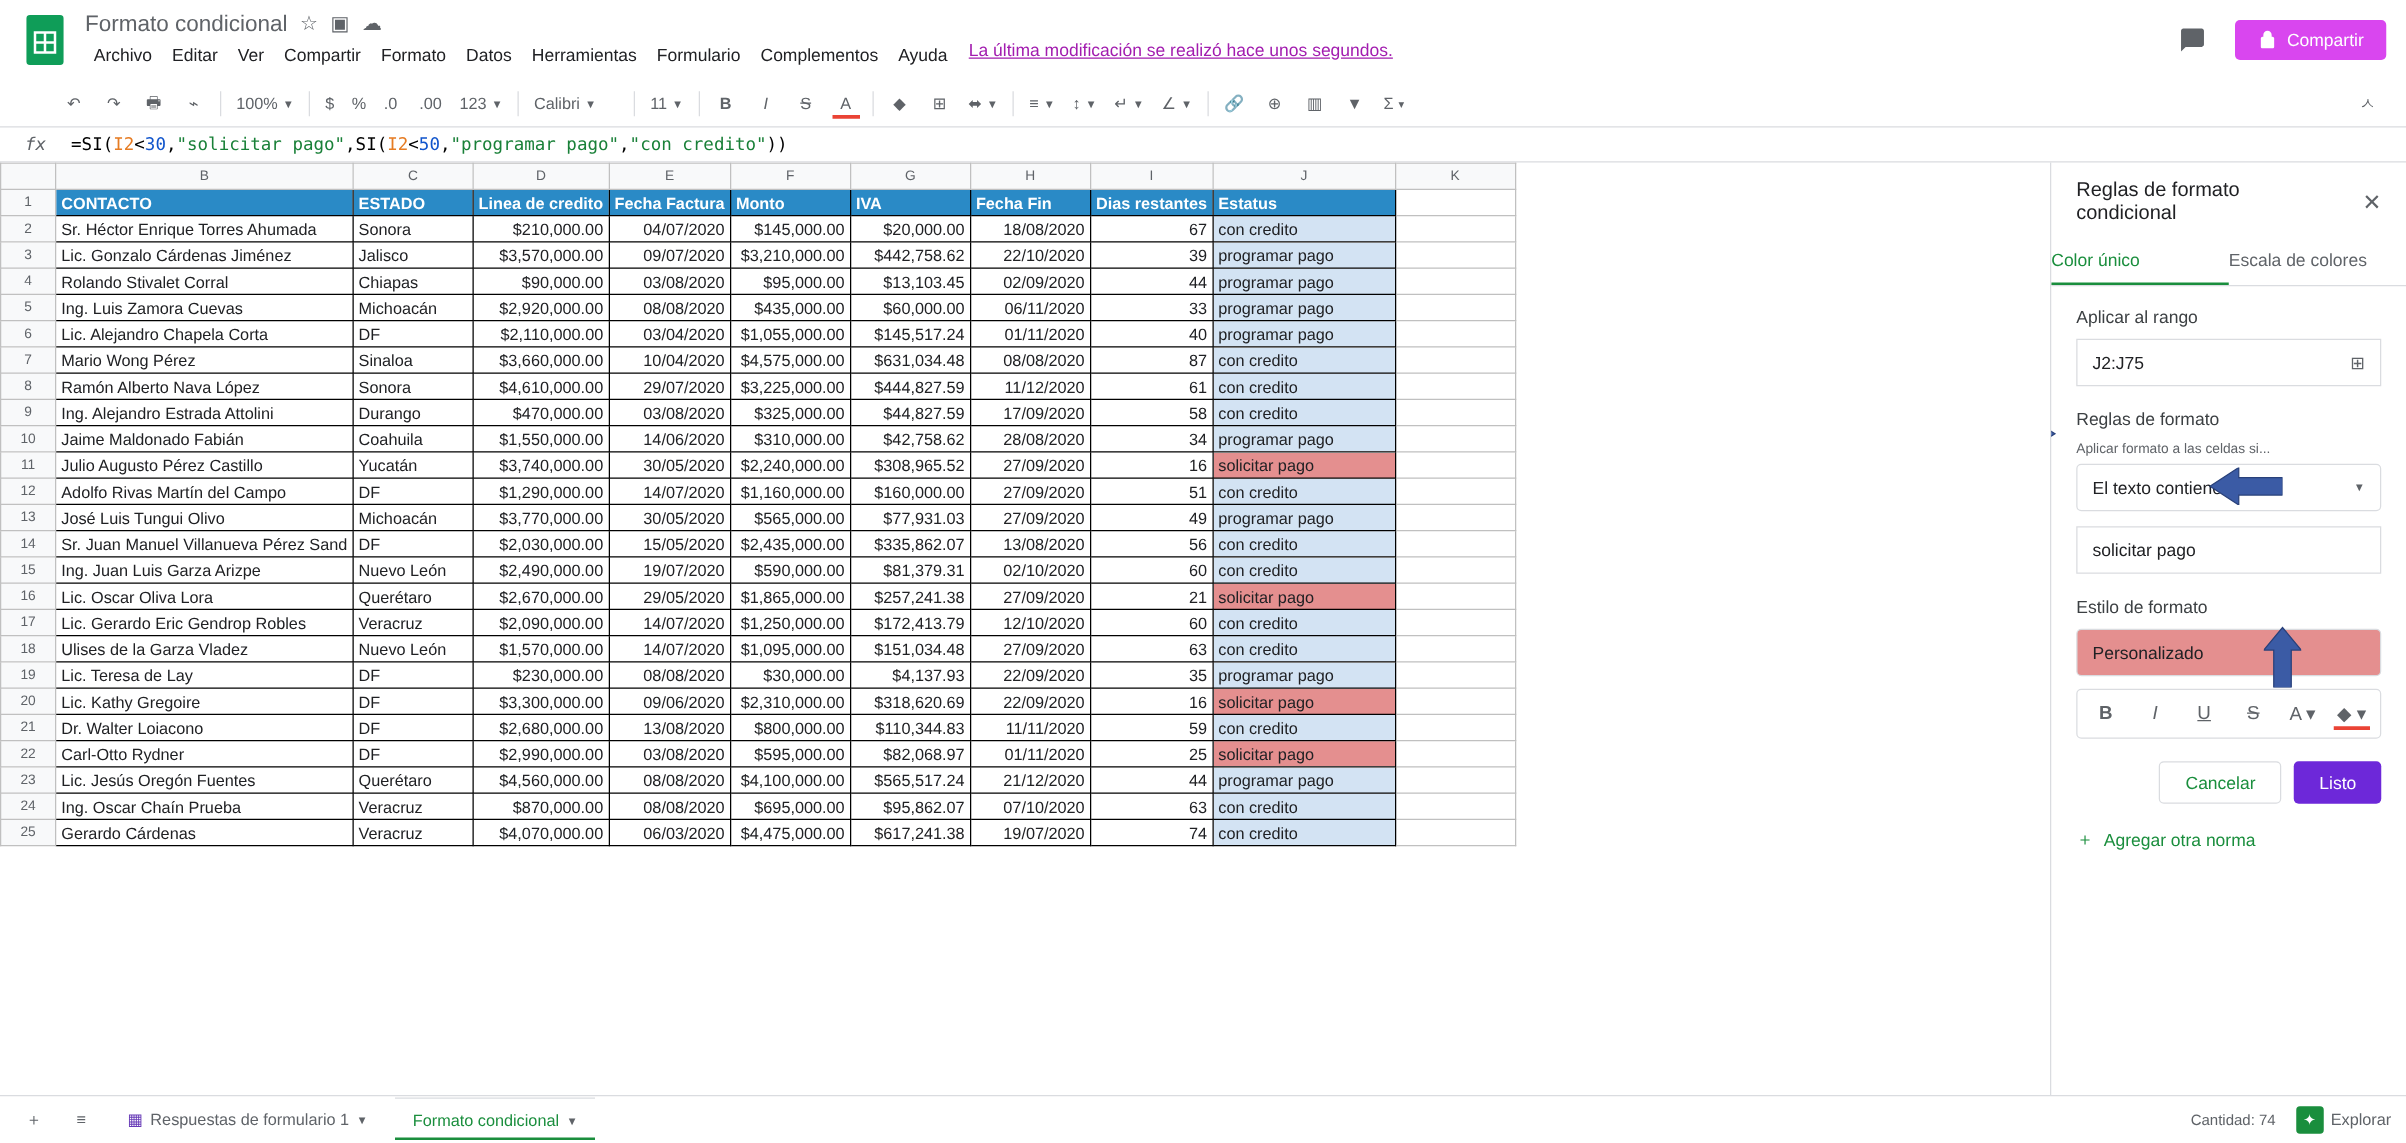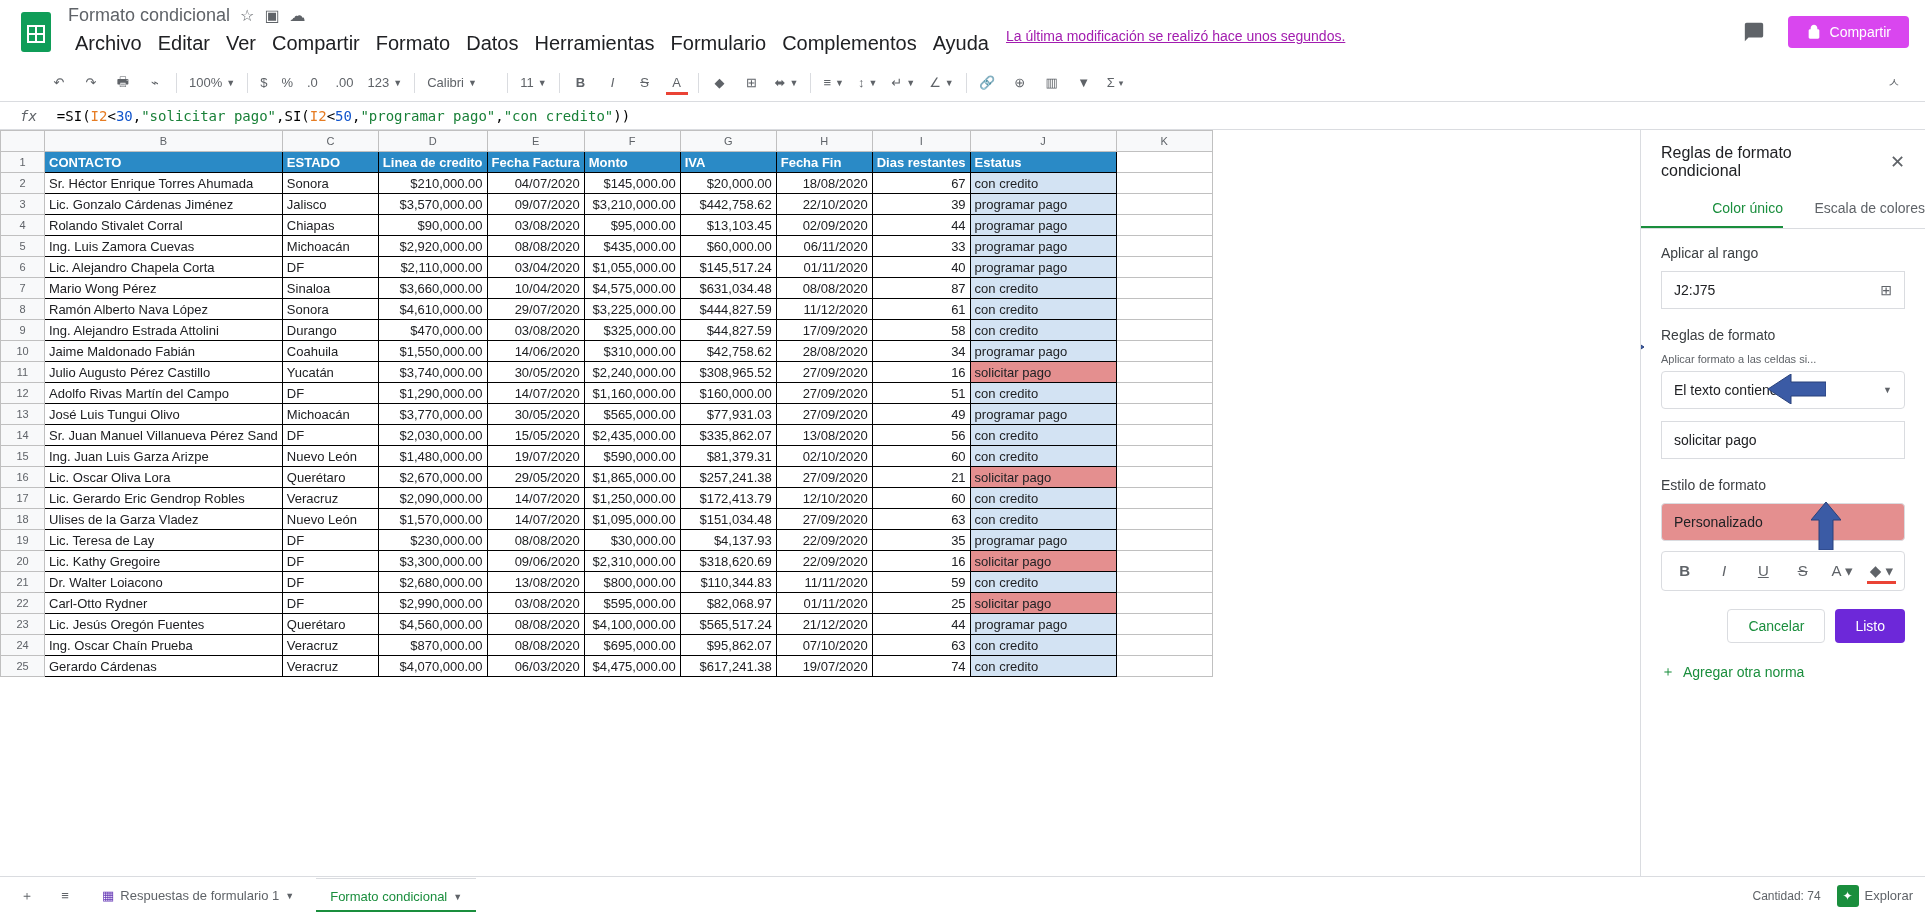--- a/index.html
+++ b/index.html
@@ -5,21 +5,21 @@
 * { box-sizing: border-box; margin: 0; padding: 0; }
 body { font-family: Arial, sans-serif; font-size: 13px; color: #202124; overflow: hidden; }
 
 .titlebar { display: flex; align-items: center; padding: 8px 16px; height: 64px; }
 .doc-icon { width: 40px; height: 40px; margin-right: 12px; display:flex;align-items:center;justify-content:center;}
 .doc-title-area { flex: 1; }
 .doc-name-row { display: flex; align-items: center; gap: 10px; }
 .doc-name { font-size: 18px; color: #5f6368; }
 .title-icon { color:#5f6368; font-size:16px;}
 .menubar { display: flex; gap: 2px; margin-top: 2px; }
-.menu-item { padding: 4px 7px; color: #202124; font-size: 20px; cursor: pointer; border-radius:4px;}
+.menu-item { padding: 4px 7px; color: #202124; font-size: 14px; cursor: pointer; border-radius:4px;}
 .last-mod { color: #a21caf; text-decoration: underline; margin-left: 8px; font-size:14px;}
 .titlebar-right { display: flex; align-items: center; gap: 16px; }
 .comment-btn { width:36px;height:36px;display:flex;align-items:center;justify-content:center;color:#5f6368;}
 .share-btn { background: #d946ef; color: white; padding: 8px 18px; border-radius: 4px; display: flex; align-items: center; gap: 8px; font-size: 14px; font-weight: 400;}
 
 .toolbar { display: flex; align-items: center; padding: 4px 16px 4px 44px; border-bottom: 1px solid #dadce0; height: 38px; gap: 2px;}
 .tool-btn { width: 30px; height: 28px; display: flex; align-items: center; justify-content: center; color: #5f6368; border-radius:2px;}
 .tool-sep { width: 1px; height: 20px; background: #dadce0; margin: 0 4px; }
 .tool-text { padding: 0 6px; color: #5f6368; font-size: 13px;}
 .tool-drop { display:flex;align-items:center;gap:4px;padding:0 6px;color:#5f6368;}
@@ -52,21 +52,21 @@
 .status-pp { background: #d3e3f3; }
 .status-sp { background: #e48f8f; }
 .col-B{width:216px;} .col-C{width:96px;} .col-D{width:96px;} .col-E{width:96px;}
 .col-F{width:96px;} .col-G{width:96px;} .col-H{width:96px;} .col-I{width:96px;}
 .col-J{width:146px;} .col-K{width:96px;}
 
 .panel-header { display:flex; justify-content:space-between; align-items:center; padding: 14px 20px 10px; gap: 40px; }
 .panel-title { font-size: 16px; color:#202124;}
 .panel-close { color:#5f6368; font-size:18px;}
 .panel-tabs { display:flex; border-bottom:1px solid #dadce0;}
-.panel-tab { flex:1; text-align:right; padding:10px 0; font-size:14px; color:#5f6368;}
+.panel-tab { flex:1; text-align:left; padding:10px 0; font-size:14px; color:#5f6368;}
 .panel-tab.active { color:#1a8e3d; border-bottom:2px solid #1a8e3d; font-weight:500;}
 .panel-body { padding: 16px 20px; }
 .panel-label { font-size:14px; color:#3c4043; margin-bottom:10px;}
 .panel-sublabel { font-size:11px; color:#5f6368; margin-bottom:6px;}
 .panel-input { width:100%; border:1px solid #dadce0; border-radius:0; padding:10px 12px; font-size:14px; display:flex; justify-content:space-between; align-items:center; margin-bottom:18px;}
 .panel-input .grid-ic{color:#5f6368;}
 .panel-select { width:100%; border:1px solid #dadce0; border-radius:4px; padding:10px 12px; font-size:14px; display:flex; justify-content:space-between; align-items:center; margin-bottom:12px;}
 .style-preview { background:#e48f8f; border:1px solid #dadce0; border-radius:4px; padding:10px 12px; font-size:14px; margin-bottom:10px;}
 .style-btns { display:flex; gap:2px; border:1px solid #dadce0; border-radius:4px; padding:4px; margin-bottom:18px;}
 .sbtn{flex:1;text-align:center;padding:6px 0;color:#5f6368;font-size:15px;}
@@ -400,21 +400,21 @@
             <td class="num">$335,862.07</td>
             <td class="num">13/08/2020</td>
             <td class="num">56</td>
             <td class=" status-cc">con credito</td>
             <td style="border-color:#c0c0c0"></td>
           </tr>
           <tr class="data-row">
             <th class="row-h">15</th>
             <td class="">Ing. Juan Luis Garza Arizpe</td>
             <td class="">Nuevo León</td>
-            <td class="num">$1,480,000.00</td>
+            <td class="num">$2,490,000.00</td>
             <td class="num">19/07/2020</td>
             <td class="num">$590,000.00</td>
             <td class="num">$81,379.31</td>
             <td class="num">02/10/2020</td>
             <td class="num">60</td>
             <td class=" status-cc">con credito</td>
             <td style="border-color:#c0c0c0"></td>
           </tr>
           <tr class="data-row">
             <th class="row-h">16</th>

